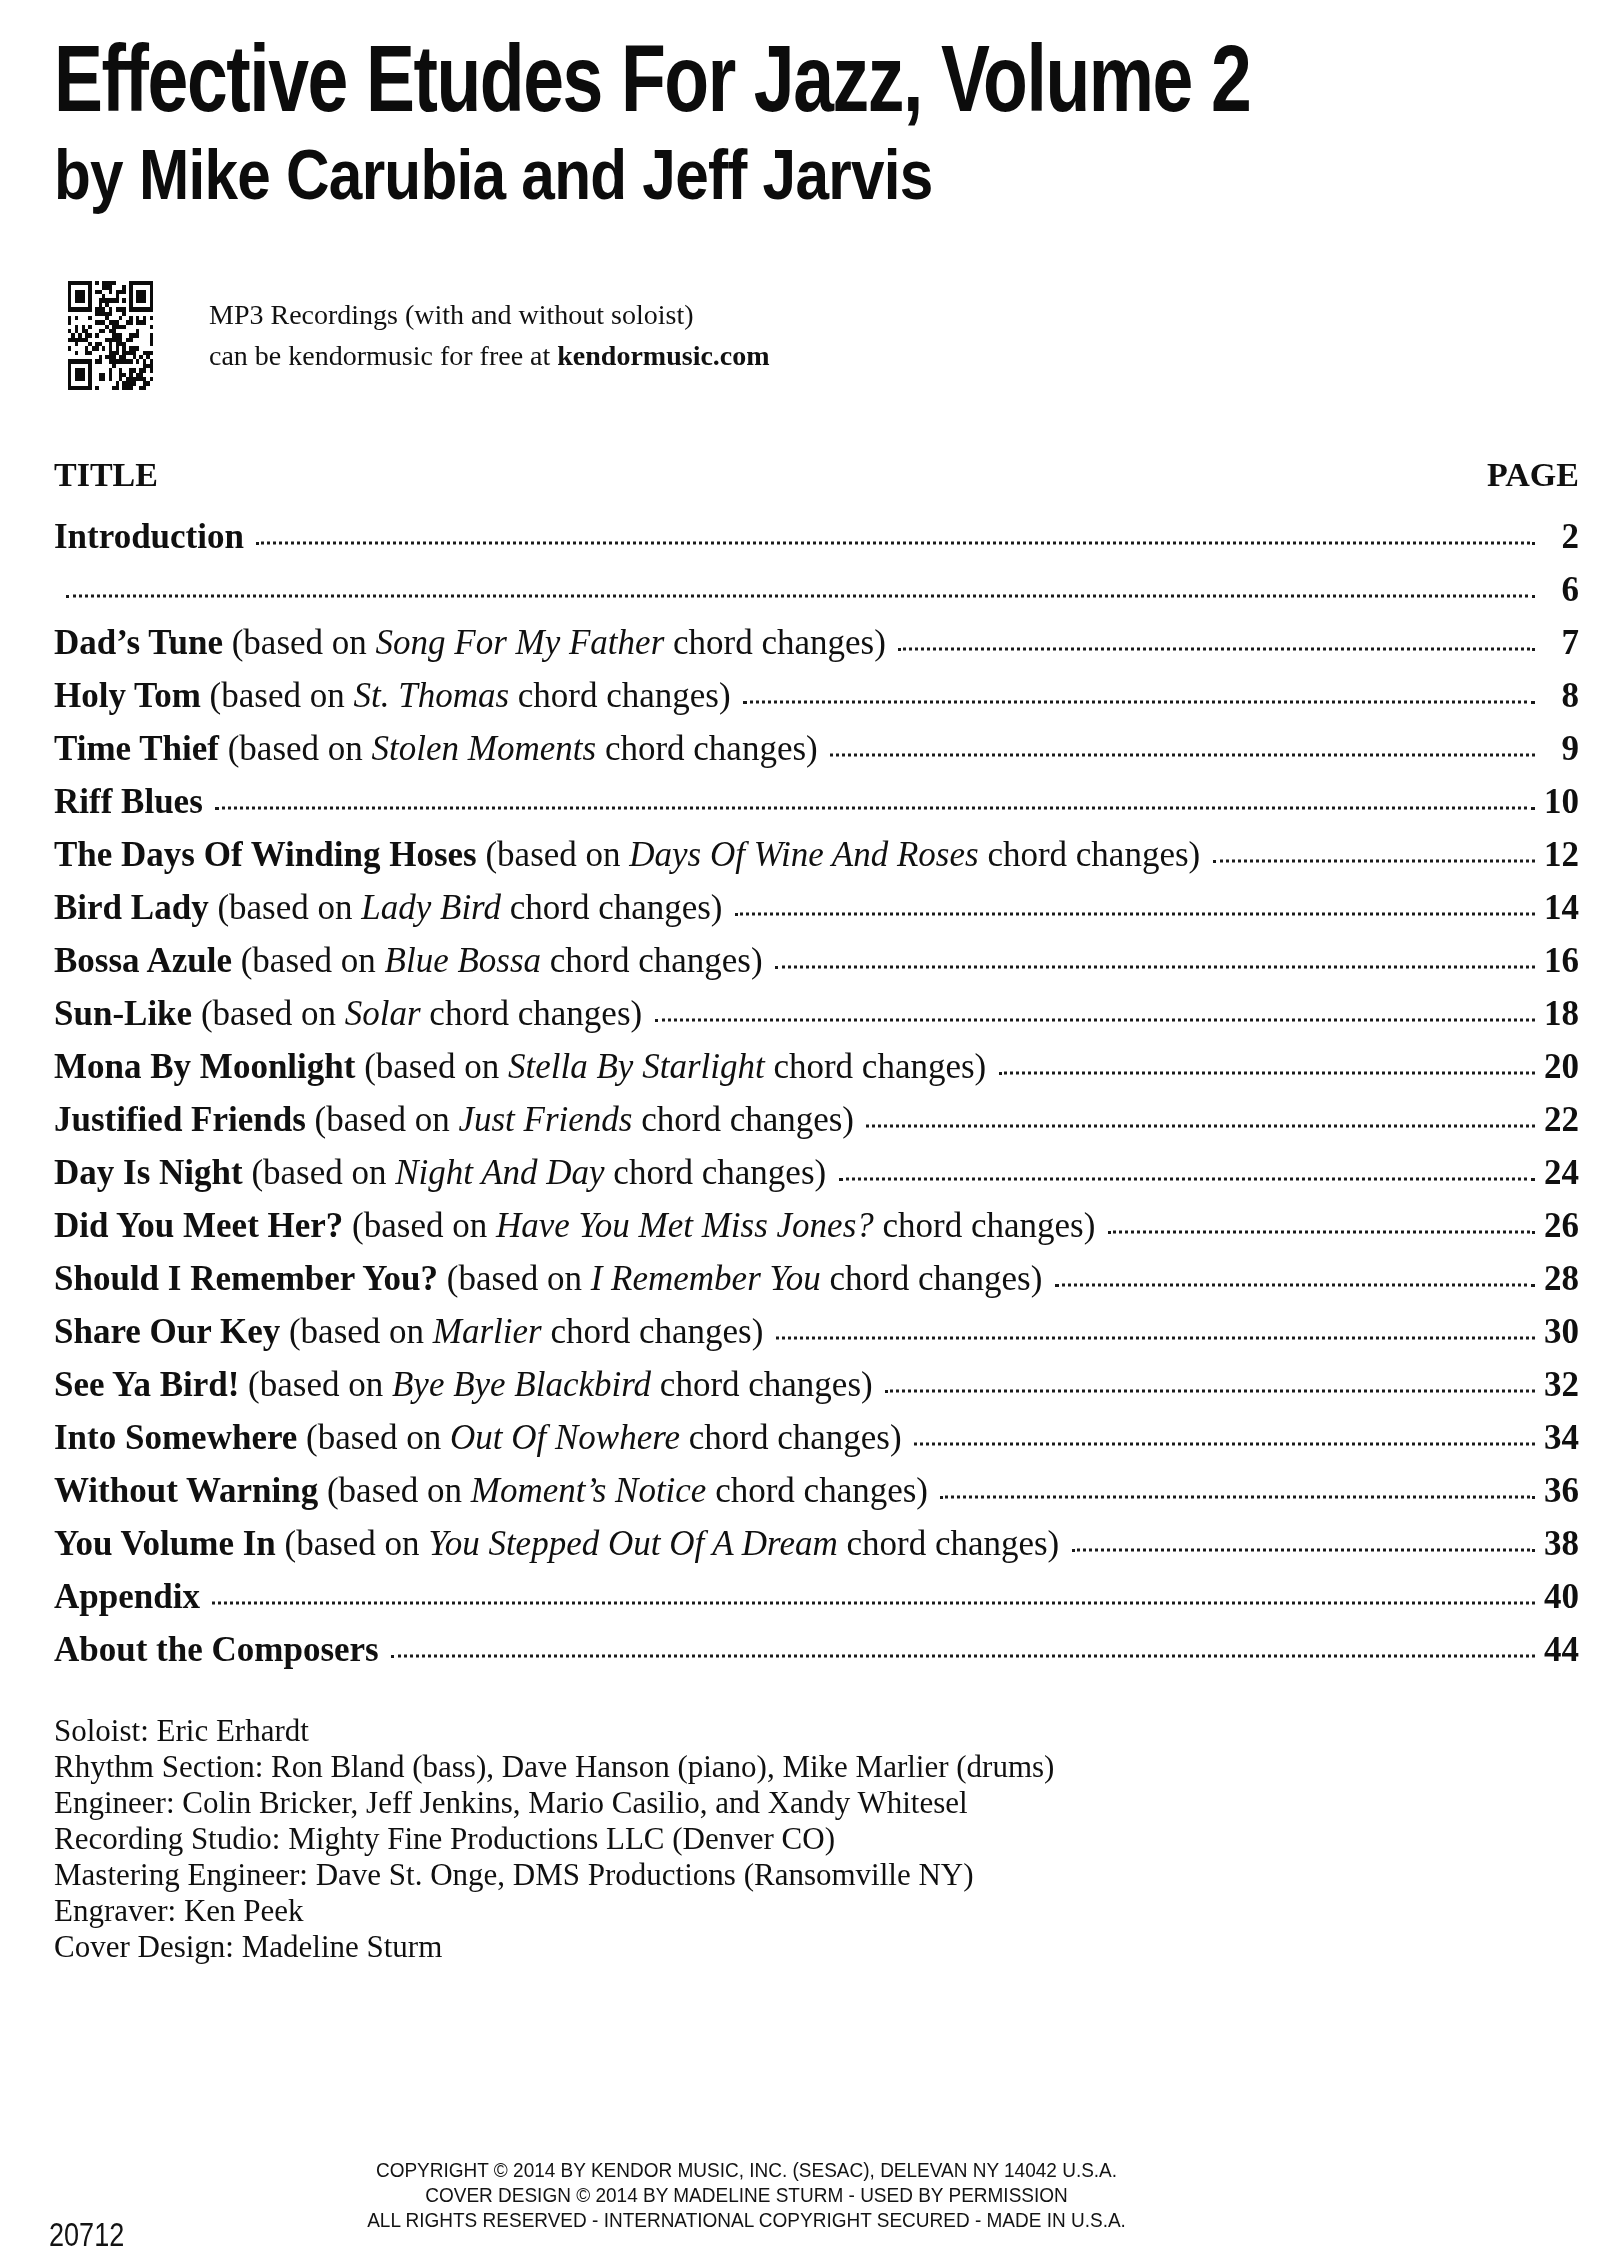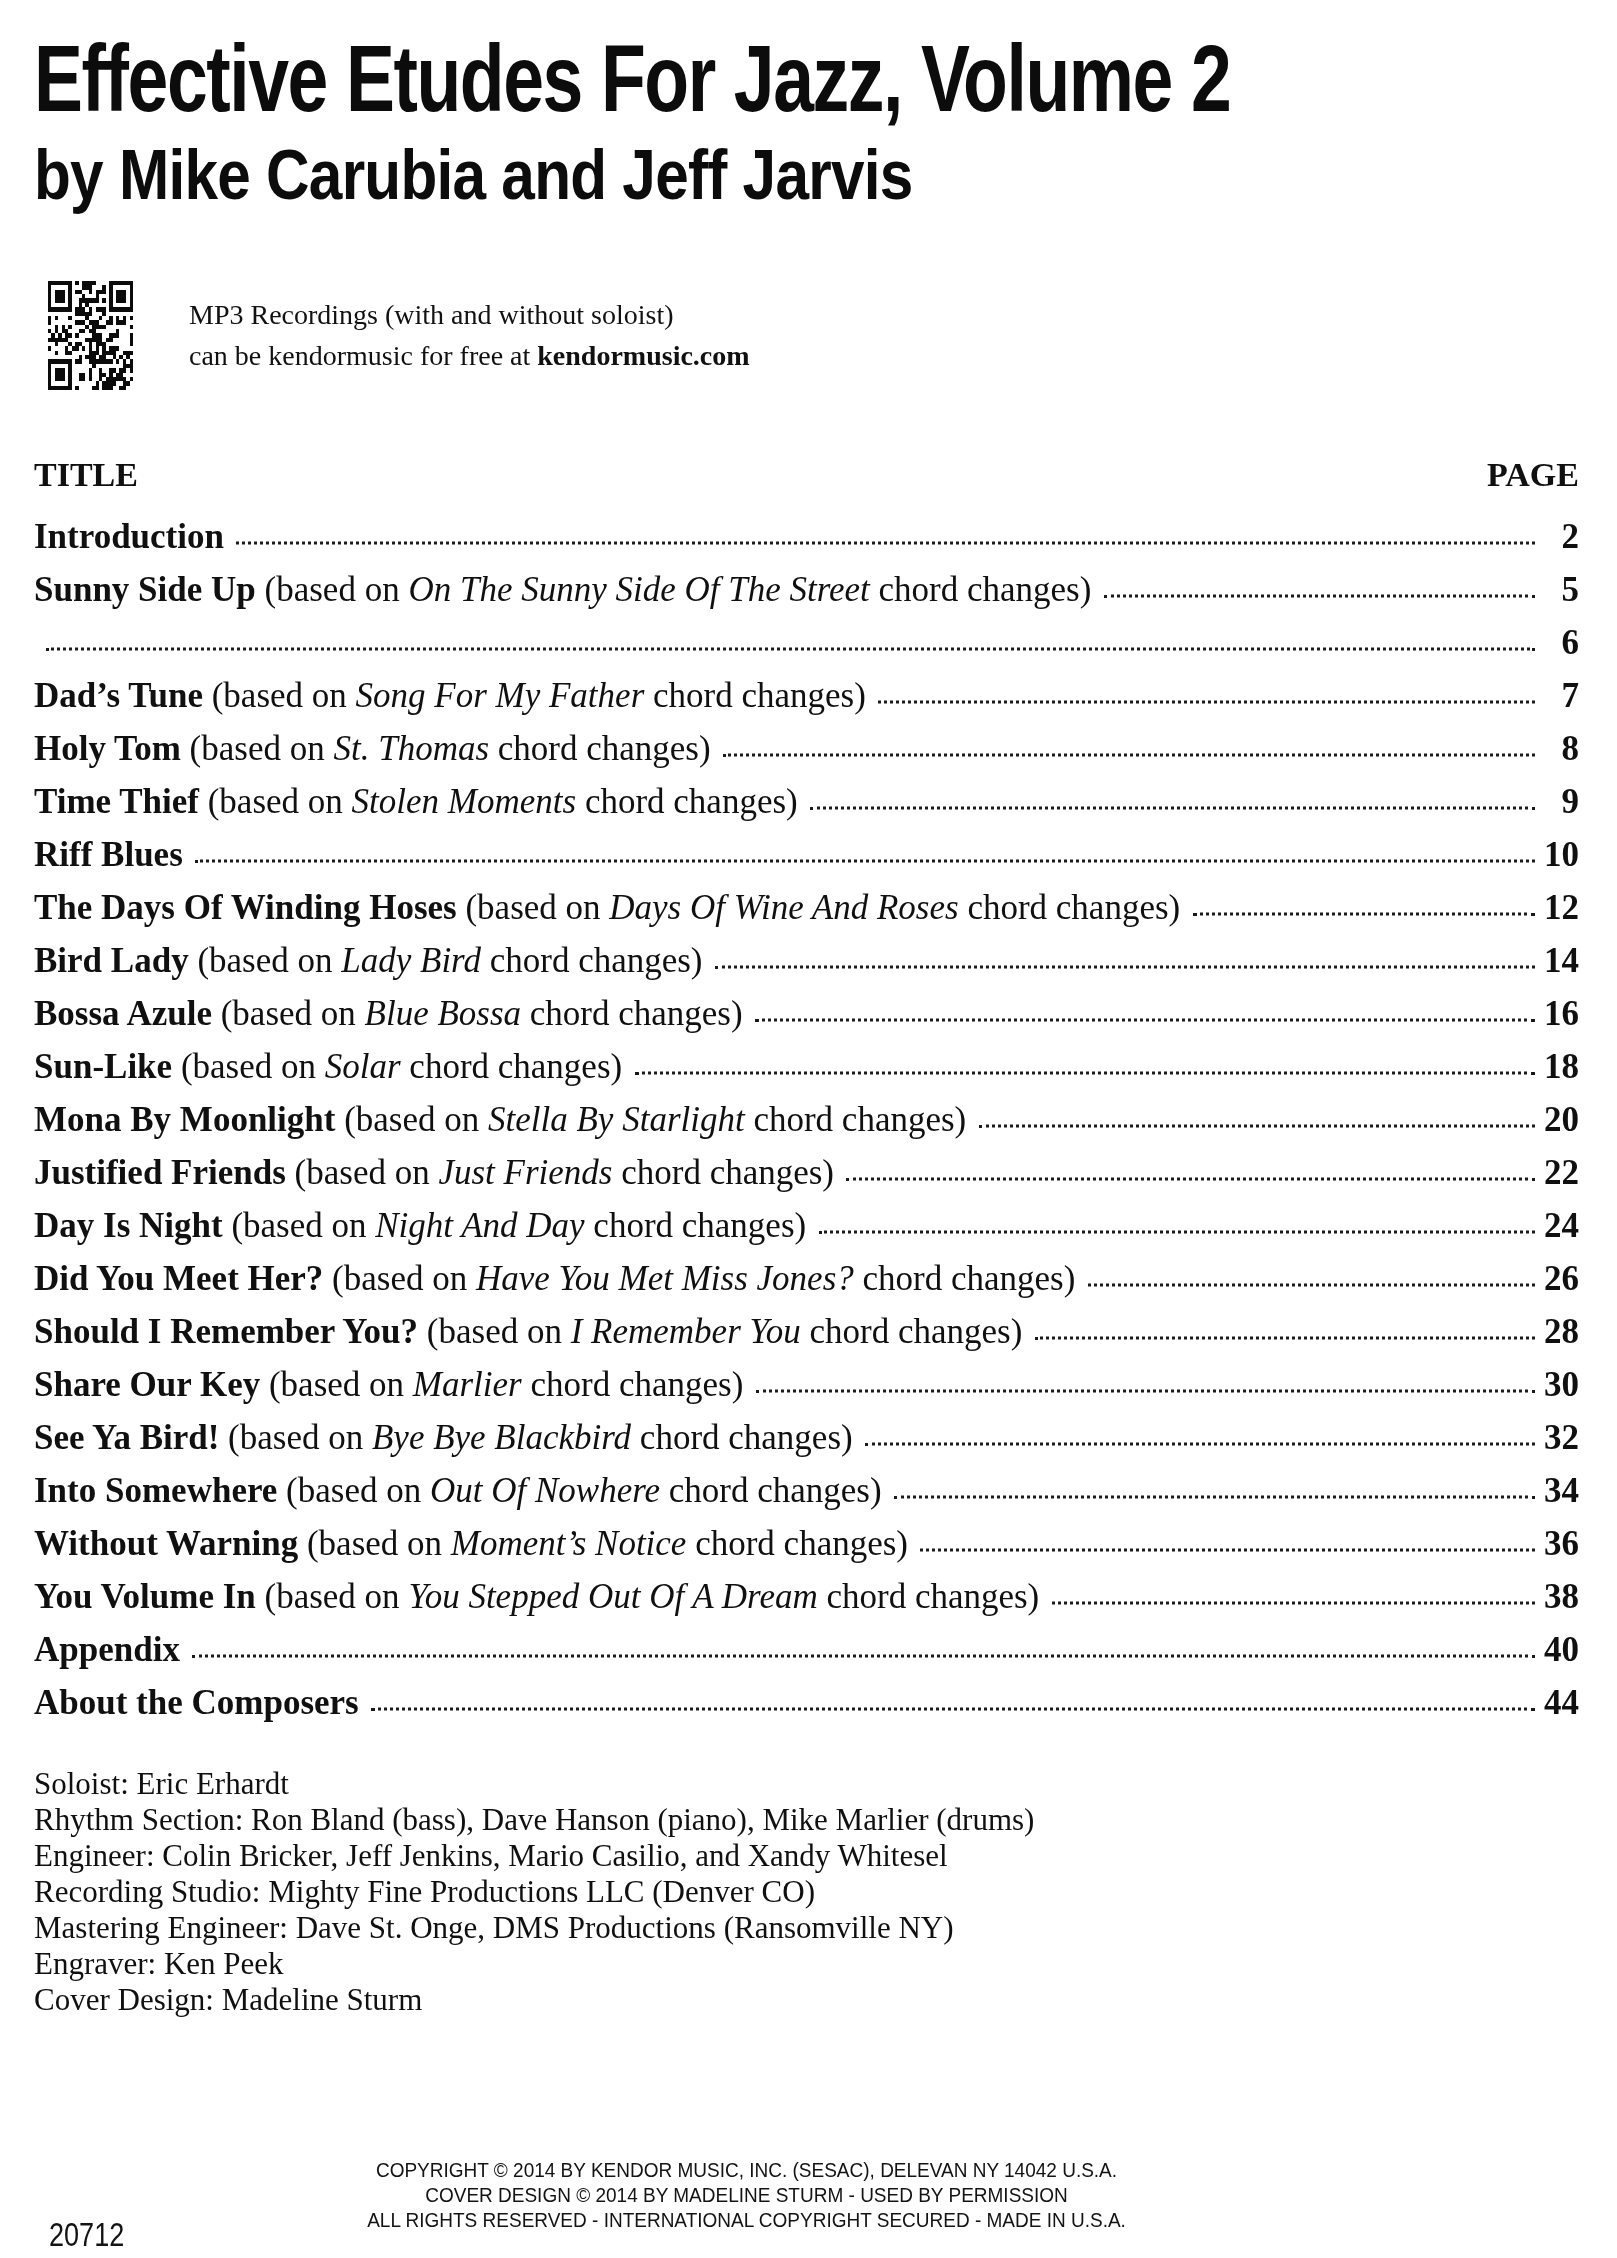--- a/index.html
+++ b/index.html
@@ -7,21 +7,21 @@
     width:1617px;height:2258px;
     background:#ffffff;
     position:relative;
     overflow:hidden;
     color:#101010;
     font-family:"Liberation Serif", serif;
     -webkit-font-smoothing:antialiased;
   }
   .page{
     position:absolute;inset:0;
-    padding:0 38px 0 34px;
+    padding:0 38px 0 54px;
     box-sizing:border-box;
   }
   
   .title{
     margin:30px 0 0 0;
     font-family:"Liberation Sans", sans-serif;
     font-weight:700;
     font-size:94px;
     line-height:97px;
     letter-spacing:-1.8px;
@@ -363,25 +363,20 @@
     <span>PAGE</span>
   </div>
 
   <div class="toc" id="toc-rows">
       <div class="toc-row">
         <span class="entry"><b>Introduction</b></span>
         <span class="leader"></span>
         <span class="pagenum">2</span>
       </div>
       <div class="toc-row">
-        <span class="entry"><b>Sunny Side Up</b><span> (based on </span><i>On The Sunny Side Of The Street</i><span> chord changes)</span></span>
-        <span class="leader"></span>
-        <span class="pagenum">5</span>
-      </div>
-      <div class="toc-row">
         <span class="leader"></span>
         <span class="pagenum">6</span>
       </div>
       <div class="toc-row">
         <span class="entry"><b>Dad’s Tune</b><span> (based on </span><i>Song For My Father</i><span> chord changes)</span></span>
         <span class="leader"></span>
         <span class="pagenum">7</span>
       </div>
       <div class="toc-row">
         <span class="entry"><b>Holy Tom</b><span> (based on </span><i>St. Thomas</i><span> chord changes)</span></span>

